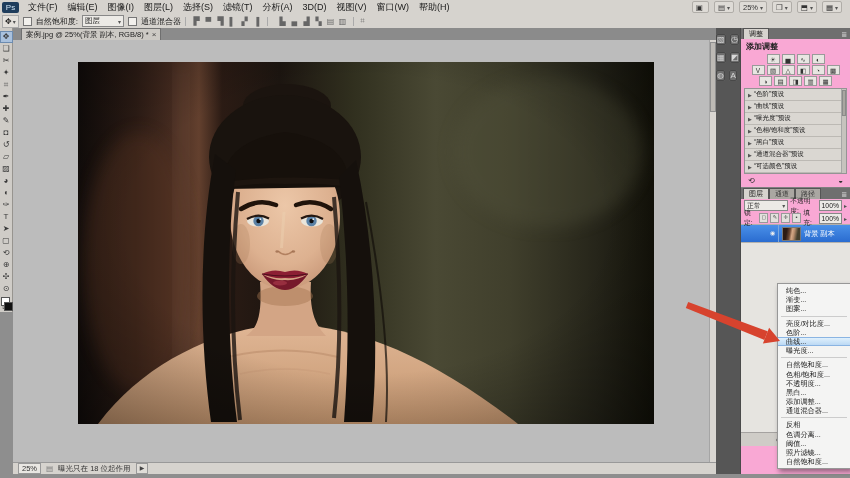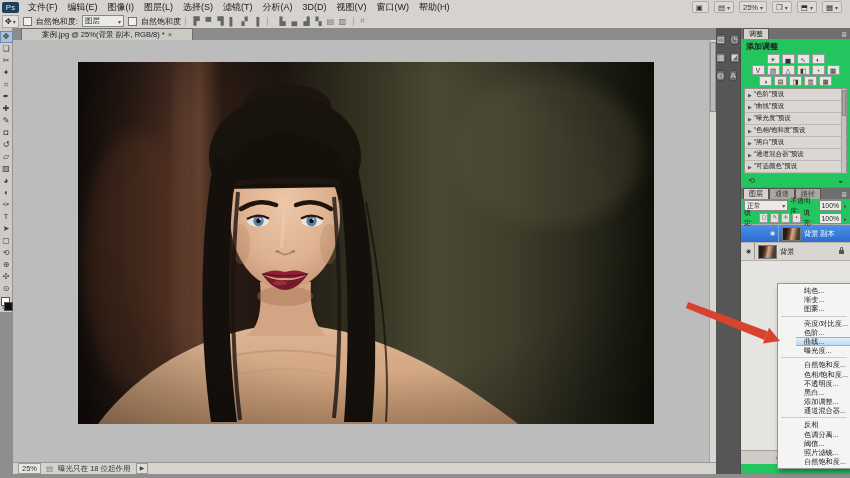--- a/index.html
+++ b/index.html
@@ -31,36 +31,36 @@
            border-right:1px solid #97948f;display:flex;flex-direction:column;align-items:center;padding-top:3px;box-sizing:border-box;}
   .tool{width:13px;height:12px;font-size:8px;line-height:12px;text-align:center;color:#3a3a3a;cursor:default;}
   .tool.selected{background:#a9c1dd;border:1px solid #6d8cb0;box-sizing:border-box;line-height:10px;}
   .swatches{position:relative;width:13px;height:15px;margin-top:2px;}
   .swatch-fg{position:absolute;left:1px;top:0;width:7px;height:7px;background:#ffffff;border:1px solid #555;}
   .swatch-bg{position:absolute;left:4px;top:5px;width:7px;height:7px;background:#111;border:1px solid #555;}
   
   .docwindow{position:absolute;left:13px;top:28px;width:703px;height:446px;}
   .tabbar{position:absolute;left:0;top:0;width:703px;height:12px;background:#8b8b8b;border-bottom:1px solid #6f6f6f;display:flex;}
   .doctab{display:flex;align-items:center;gap:3px;background:#ccc9c4;border:1px solid #6f6f6f;border-bottom:none;
-          margin-left:8px;padding:0 20px;font-size:7.5px;white-space:nowrap;color:#222;}
+          margin-left:8px;padding:0 4px;font-size:7.5px;white-space:nowrap;color:#222;}
   .doctab .close{color:#444;font-size:8px;}
   .canvas{position:absolute;left:0;top:12px;width:696px;height:422px;background:#bcbcbc;overflow:hidden;}
   .photo{position:absolute;left:65px;top:22px;width:576px;height:362px;}
   .vscroll{position:absolute;right:0;top:12px;width:7px;height:422px;background:#d9d6d1;border-left:1px solid #a5a5a5;box-sizing:border-box;}
   .vthumb{position:absolute;left:0;top:2px;width:6px;height:70px;background:#bdbab5;border:1px solid #8f8f8f;box-sizing:border-box;}
   .statusbar{position:absolute;left:0;top:434px;width:703px;height:12px;background:#d6d3ce;border-top:1px solid #999;
              display:flex;align-items:center;gap:5px;font-size:7.5px;padding-left:5px;box-sizing:border-box;color:#333;}
   .status-zoom{border:1px solid #999;background:#e9e7e3;padding:0 3px;height:9px;line-height:9px;}
   .status-more{border:1px solid #999;background:#e0ddd8;padding:0 3px;height:9px;line-height:9px;font-size:6px;color:#444;}
   
   .dockstrip{position:absolute;left:716px;top:28px;width:24px;height:446px;background:#565656;}
   .dock-icon{width:16px;height:13px;margin:5px auto 0 auto;background:#6e6e6e;border:1px solid #484848;
              color:#d8d8d8;font-size:8px;line-height:12px;text-align:center;border-radius:2px;box-sizing:border-box;}
   
-  .paneldock{position:absolute;left:740px;top:28px;width:110px;height:446px;background:#22c55e;border-left:1px solid #4a4a4a;box-sizing:border-box;}
+  .paneldock{position:absolute;left:740px;top:28px;width:110px;height:446px;background:#f9a8d4;border-left:1px solid #4a4a4a;box-sizing:border-box;}
   .ptabbar{height:11px;background:#6f6f6f;display:flex;align-items:flex-end;padding-left:2px;}
   .ptab{background:#d6d3ce;border:1px solid #555;border-bottom:none;font-size:7px;height:10px;line-height:10px;padding:0 5px;color:#111;}
   .ptab.inactive{background:#aaa7a2;color:#333;}
   .pmenu{margin-left:auto;color:#ddd;font-size:7px;padding-right:3px;}
   .adj-header{font-size:8px;font-weight:bold;padding:2px 0 1px 5px;color:#222;}
   .adj-row{display:flex;justify-content:center;gap:2px;margin:1px 0;}
   .adj-icon{width:13px;height:10px;background:#e8e6e2;border:1px solid #9a9a9a;font-size:6.5px;line-height:9px;
             text-align:center;color:#333;box-sizing:border-box;}
   .preset-list{margin:2px 3px 0 3px;border:1px solid #949494;background:#cfccc7;position:relative;}
   .preset-row{height:11px;border-bottom:1px solid #bcb9b4;background:#dad7d2;display:flex;align-items:center;
@@ -89,21 +89,21 @@
      background:linear-gradient(100deg,#2c1b14 22%,#6e4a35 40%,#d3a886 52%,#bb9070 62%,#45402e 82%);}
   .mini-lock{width:5px;height:4px;background:#555;position:relative;margin-left:auto;margin-right:6px;}
   .mini-lock::before{content:"";position:absolute;left:0.5px;top:-3px;width:3px;height:3px;
      border:1px solid #555;border-bottom:none;border-radius:2px 2px 0 0;box-sizing:border-box;}
   .layers-empty{background:#e6e4e0;}
   .lp-bottombar{height:13px;display:flex;align-items:center;gap:5px;justify-content:flex-end;
                 padding:0 8px;border-top:1px solid #a5a2a0;font-size:7px;color:#444;background:#cfccc7;}
   
   .context-menu{position:absolute;left:777px;top:283px;width:72px;background:#f4f4f3;border:1px solid #979797;
                 box-shadow:2px 3px 5px rgba(0,0,0,.4);z-index:30;padding:2px 0;font-size:7.2px;}
-  .cm-item{height:9.2px;line-height:9.2px;padding-left:8px;white-space:nowrap;color:#1a1a1a;cursor:default;margin-left:18px;}
+  .cm-item{height:9.2px;line-height:9.2px;padding-left:8px;white-space:nowrap;color:#1a1a1a;cursor:default;}
   .cm-item.hl{background:linear-gradient(#dff0fc,#bcd9f4);border-top:1px solid #8ab4e2;border-bottom:1px solid #8ab4e2;
               height:7.2px;line-height:7.2px;}
   .cm-sep{height:1px;background:#cccccc;margin:2px 3px;}
   
   .arrow-overlay{position:absolute;left:615px;top:288px;width:185px;height:70px;z-index:40;pointer-events:none;}
 </style>
 </head>
 <body>
 
 <div id="app">
@@ -154,21 +154,21 @@
       <span>✥</span>
       <span style="font-size:6px;color:#555;">▾</span>
     </span>
     <span class="opt-check"></span>
     <span>自然饱和度:</span>
     <span class="opt-dropdown">
       <span>图层</span>
       <span style="font-size:6px;color:#555;">▾</span>
     </span>
     <span class="opt-check"></span>
-    <span>自然饱和度</span>
+    <span>通道混合器</span>
     <span class="align-group">
       <span class="align-ic">▛</span>
       <span class="align-ic">▀</span>
       <span class="align-ic">▜</span>
       <span class="align-ic">▌</span>
       <span class="align-ic">▞</span>
       <span class="align-ic">▐</span>
     </span>
     <span class="align-group" style="border-left:none;">
       <span class="align-ic">▙</span>
@@ -419,26 +419,20 @@
       <span class="mini-ic">▪</span>
       <span>填充:</span>
       <span class="val-box">100%</span>
       <span class="val-caret">▸</span>
     </div>
     <div class="layer-row selected">
       <span class="eye-box">◉</span>
       <span class="layer-thumb"></span>
       <span>背景 副本</span>
     </div>
-    <div class="layer-row">
-      <span class="eye-box">◉</span>
-      <span class="layer-thumb"></span>
-      <span>背景</span>
-      <span class="mini-lock"></span>
-    </div>
     <div class="layers-empty" style="height:189px;"></div>
     <div class="lp-bottombar">
       <span>∞</span>
       <span style="font-style:italic;">fx</span>
       <span>◙</span>
       <span>◐</span>
       <span>▭</span>
       <span>▣</span>
       <span>▯</span>
     </div>

